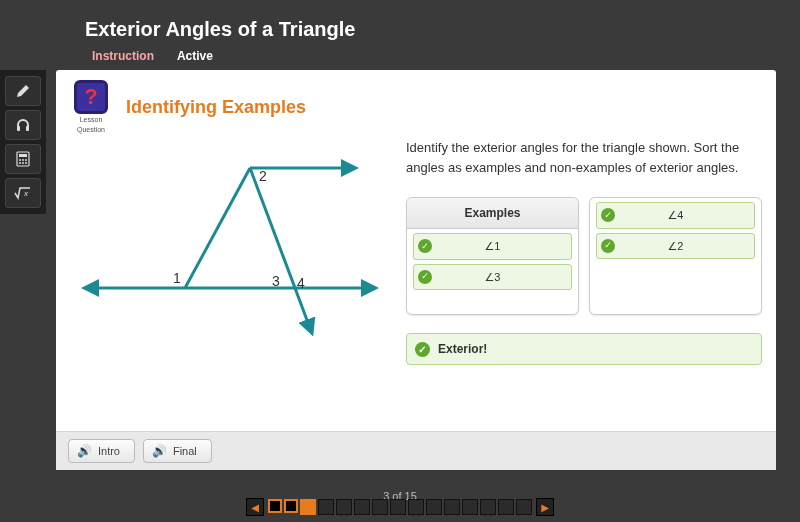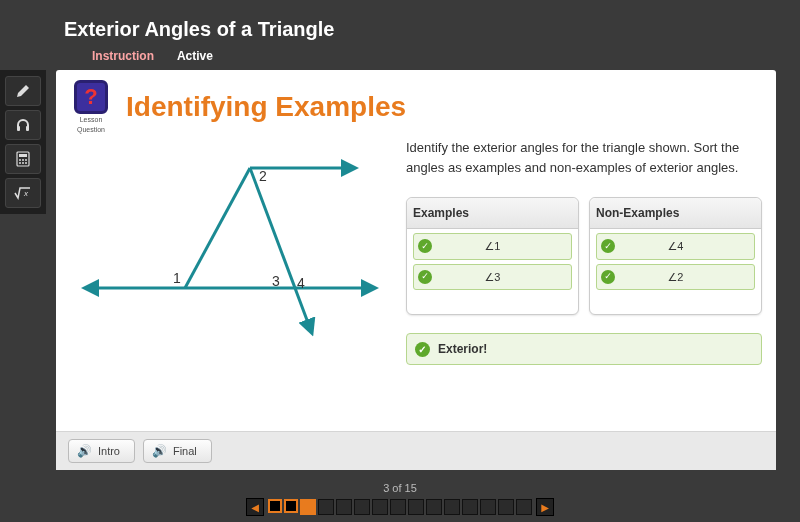--- a/index.html
+++ b/index.html
@@ -5,21 +5,21 @@
   * { box-sizing: border-box; margin: 0; padding: 0; }
   body {
     font-family: Arial, Helvetica, sans-serif;
     background: #3a3a3a;
     width: 800px;
     height: 522px;
     overflow: hidden;
     position: relative;
   }
   .header {
-    padding: 18px 0 8px 64px;
+    padding: 18px 0 8px 85px;
     color: #fff;
   }
   .header h1 {
     font-size: 20px;
     font-weight: bold;
   }
   .header-tabs {
     padding: 0 0 6px 56px;
     font-size: 12px;
     font-weight: bold;
@@ -88,21 +88,21 @@
     margin: 0 auto;
   }
   .lesson-badge-text {
     font-size: 7px;
     color: #555;
     margin-top: 2px;
     line-height: 8px;
   }
   .title {
     color: #e87b1e;
-    font-size: 28px;
+    font-size: 18px;
     font-weight: bold;
   }
   .content-body {
     flex: 1;
     display: flex;
     padding: 0 14px 8px 14px;
     gap: 16px;
   }
   .diagram-area {
     width: 320px;
@@ -127,21 +127,21 @@
     border-radius: 6px;
     box-shadow: 0 1px 2px rgba(0,0,0,.1);
     padding-bottom: 20px;
   }
   .sort-col-header {
     background: linear-gradient(#f6f6f6,#e6e6e6);
     border-bottom: 1px solid #ccc;
     border-radius: 6px 6px 0 0;
     font-size: 12px;
     font-weight: bold;
-    text-align: left;
+    text-align: center;
     padding: 6px;
     color: #333;
   }
   .sort-item {
     margin: 4px 6px;
     padding: 4px;
     border: 1px solid #b6d68e;
     background: #eef6e4;
     border-radius: 3px;
     font-size: 11px;
@@ -236,21 +236,21 @@
   }
   .pager-box {
     width: 16px; height: 16px;
     background: #2b2b2b;
     border: 1px solid #111;
   }
   .pager-box.done { background: #000; border: 2px solid #e87b1e; width:14px; height:14px; }
   .pager-box.current { background: #e87b1e; border-color: #e87b1e; }
   .pager-label {
     position: absolute;
-    bottom: 28px;
+    bottom: 20px;
     width: 100%;
     text-align: center;
     color: #bbb;
     font-size: 11px;
   }
 </style>
 </head>
 <body>
 
 <div class="header">
@@ -337,21 +337,20 @@
           <div class="sort-item">
             <span class="check">✓</span>
             <span class="label">∠1</span>
           </div>
           <div class="sort-item">
             <span class="check">✓</span>
             <span class="label">∠3</span>
           </div>
         </div>
         <div class="sort-col">
-          <div class="sort-col-header">Non-Examples</div>
           <div class="sort-item">
             <span class="check">✓</span>
             <span class="label">∠4</span>
           </div>
           <div class="sort-item">
             <span class="check">✓</span>
             <span class="label">∠2</span>
           </div>
         </div>
       </div>

